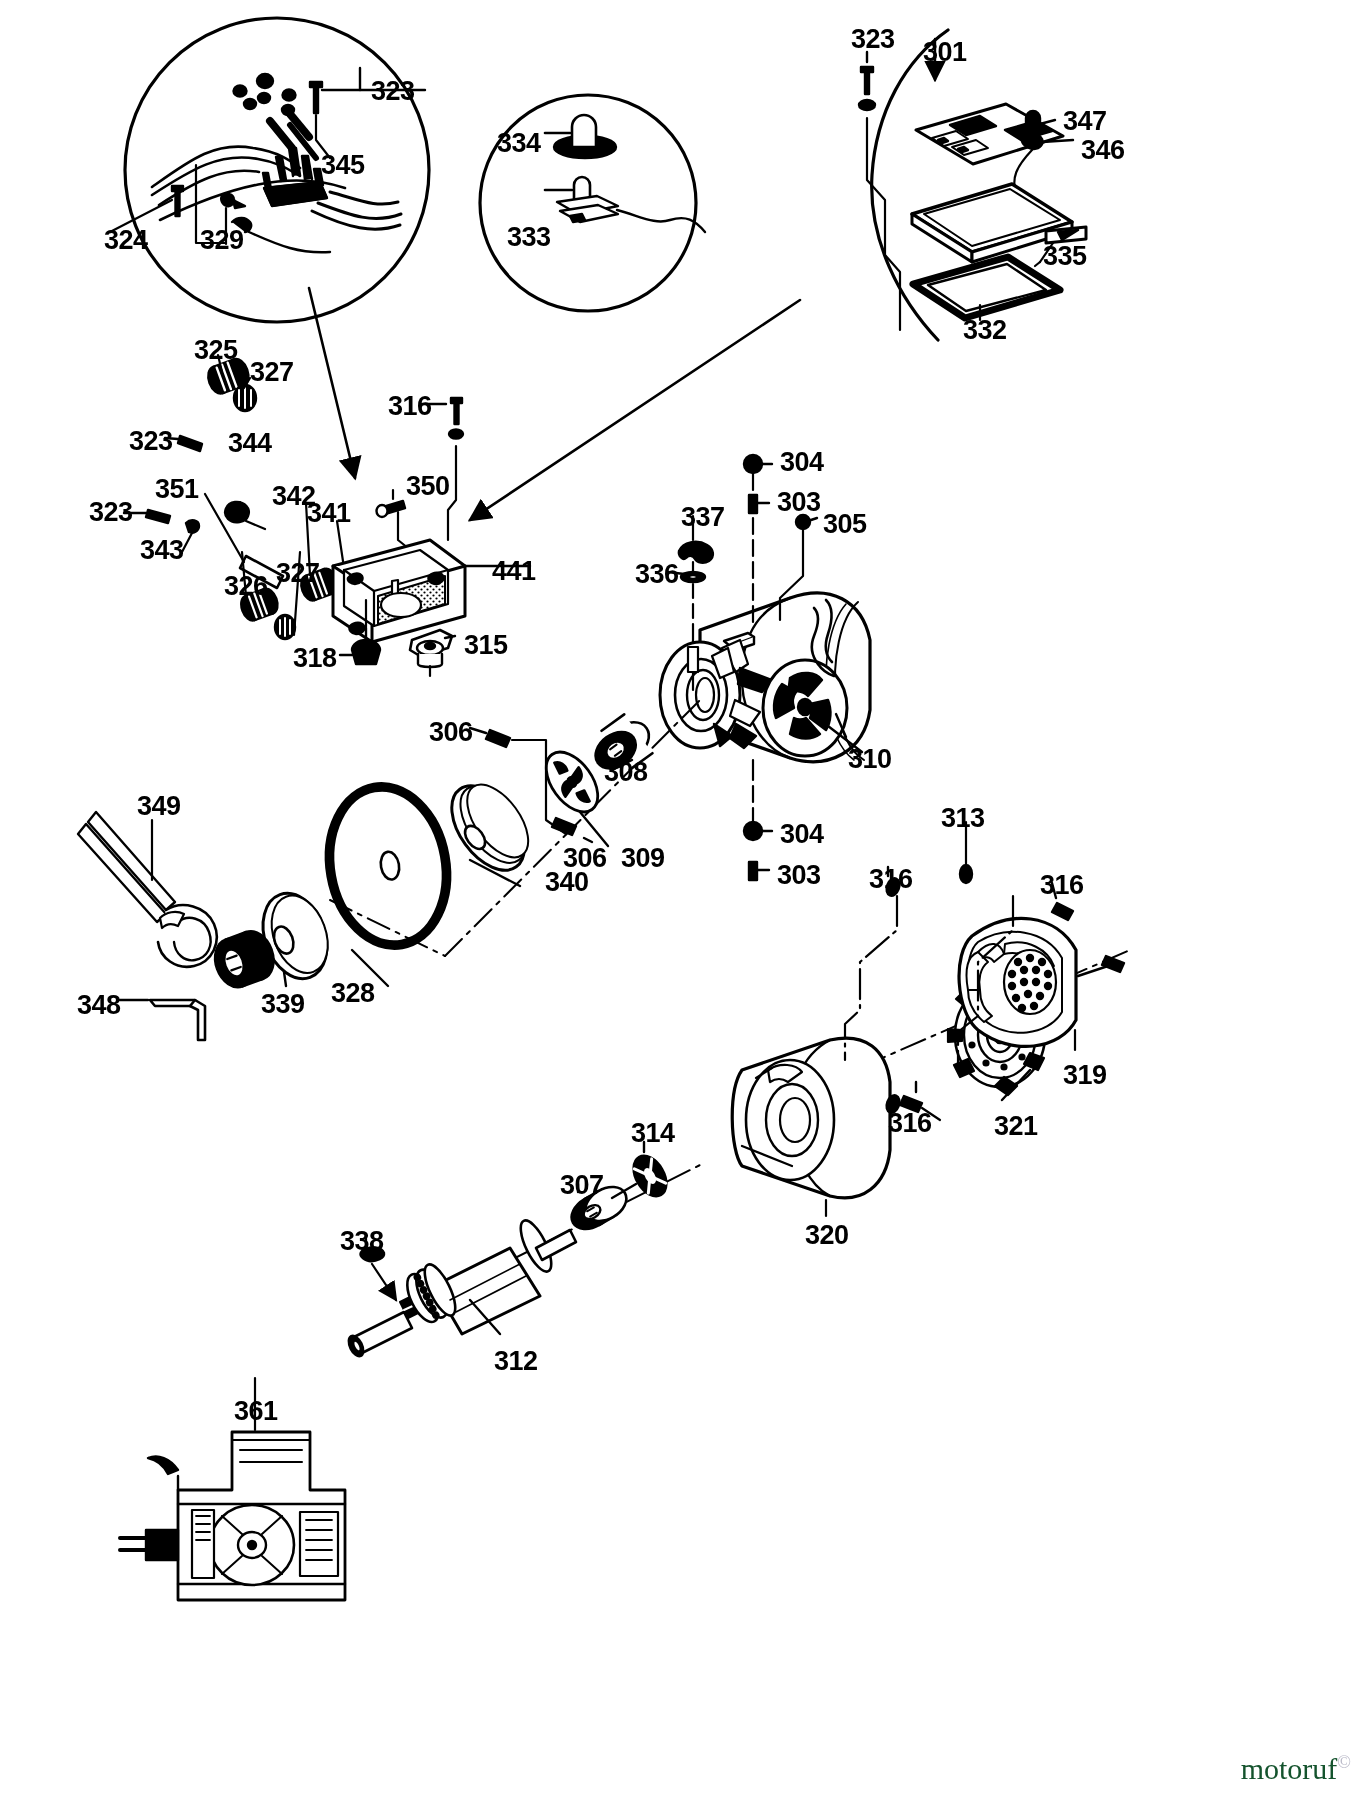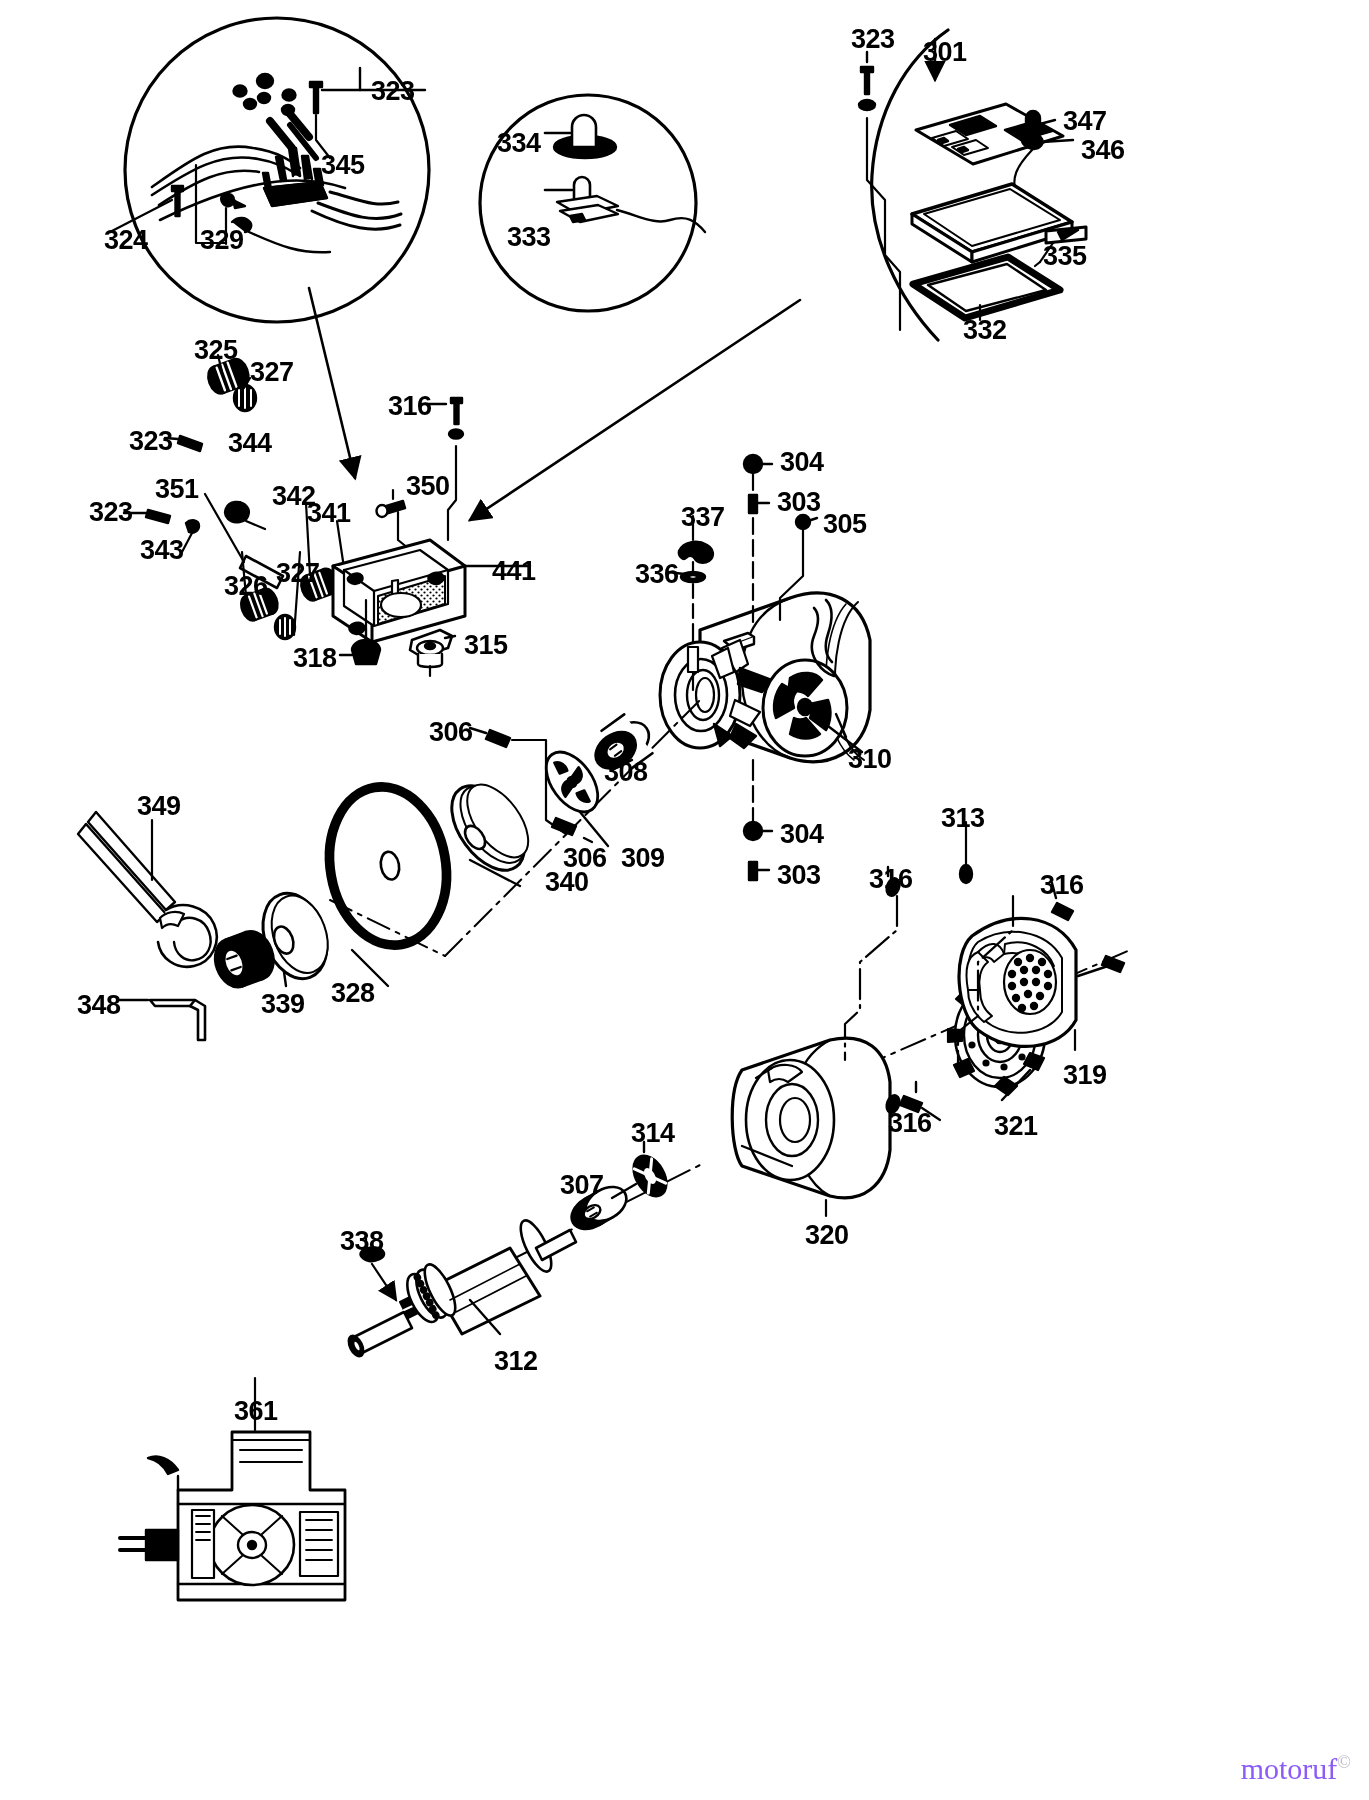--- a/index.html
+++ b/index.html
@@ -5,21 +5,21 @@
   html,body{margin:0;padding:0;background:#fff;}
   body{width:1369px;height:1800px;position:relative;overflow:hidden;
        font-family:"Liberation Sans", sans-serif;}
   #sheet{position:absolute;left:0;top:0;width:1369px;height:1800px;}
   svg.layer{position:absolute;left:0;top:0;width:1369px;height:1800px;}
   .lbl{position:absolute;font-family:"Liberation Sans",sans-serif;
        font-weight:bold;font-size:27px;color:#000;white-space:nowrap;
        letter-spacing:-0.5px;line-height:1;}
   .wm{position:absolute;right:18px;bottom:14px;font-size:30px;color:#b9b9c8;
       font-family:"Liberation Serif",serif;letter-spacing:0px;}
-  .wm .mo{color:#8b5cf6;text-align:center;}
+  .wm .mo{color:#14532d;text-align:center;}
   .wm .circ{font-size:18px;vertical-align:super;color:#b9b9c8;}
 </style>
 </head>
 <body>
 
 <div id="sheet">
 
 <svg class="layer" viewBox="0 0 1369 1800" xmlns="http://www.w3.org/2000/svg">
   <defs>
     <pattern id="mesh" width="6" height="6" patternUnits="userSpaceOnUse">

